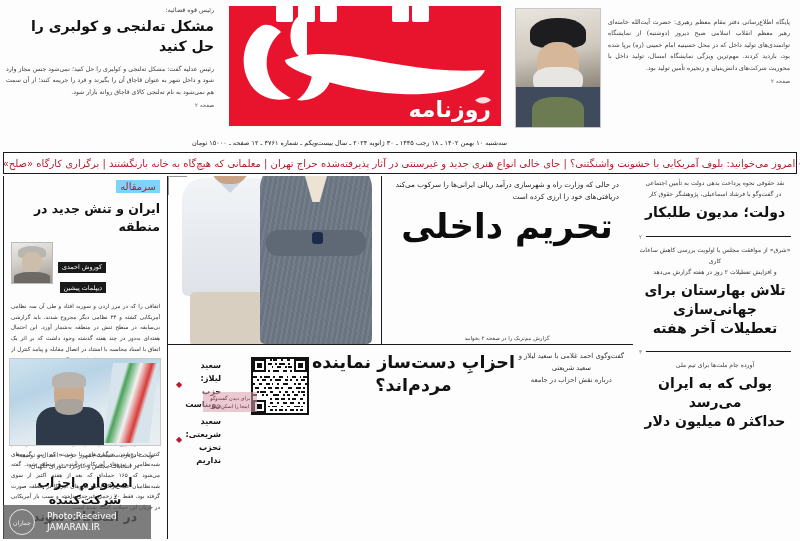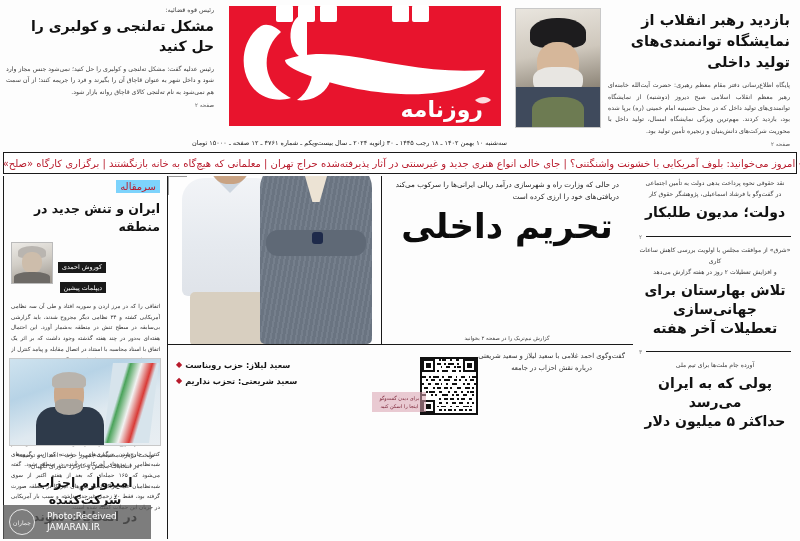--- a/index.html
+++ b/index.html
@@ -46,21 +46,21 @@
     border-radius: 2px;
     top: -1px;
   }
   .logo-script {
     position: absolute;
     top: 2px; right: 4px;
     width: 268px; height: 116px;
   }
   .logo-rooznameh {
     position: absolute;
-    bottom: 4px; right: 18px;
+    bottom: 4px; right: 10px;
     color: #ffffff;
     font-size: 22px;
     font-weight: bold;
     letter-spacing: 1px;
     text-shadow: 0 0 1px rgba(0,0,0,.2);
   }
   .mast-dateline {
     position: absolute;
     bottom: 3px; right: 0; left: 0;
     text-align: center;
@@ -419,21 +419,20 @@
 
     <div class="mast-left">
       <div class="leader-photo">
         <div class="turban"></div>
         <div class="face"></div>
         <div class="beard"></div>
         <div class="robe"></div>
         <div class="robe2"></div>
       </div>
       <div class="mast-left-text">
-        <h2>بازدید رهبر انقلاب از نمایشگاه توانمندی‌های تولید داخلی</h2>
         <div class="body">پایگاه اطلاع‌رسانی دفتر مقام معظم رهبری: حضرت آیت‌الله خامنه‌ای رهبر معظم انقلاب اسلامی صبح دیروز (دوشنبه) از نمایشگاه توانمندی‌های تولید داخل که در محل حسینیه امام خمینی (ره) برپا شده بود، بازدید کردند. مهم‌ترین ویژگی نمایشگاه امسال، تولید داخل با محوریت شرکت‌های دانش‌بنیان و زنجیره تأمین تولید بود.</div>
         <div class="pageref">صفحه ۲</div>
       </div>
     </div>
   </div>
 
   <div class="ticker">
     <div class="ticker-inner">در «شرق» امروز می‌خوانید: بلوف آمریکایی با خشونت واشنگتنی؟ | جای خالی انواع هنری جدید و غیرسنتی در آثار پذیرفته‌شده حراج تهران | معلمانی که هیچ‌گاه به خانه بازنگشتند | برگزاری کارگاه «صلح» با نوجوانان</div>
   </div>
 
@@ -488,20 +487,21 @@
           </div>
           <div class="lede-ref">گزارش نیم‌تربک را در صفحه ۲ بخوانید</div>
         </div>
       </div>
 
       <div class="mid-bottom">
         <div class="mid-kicker">
           <div>گفت‌وگوی احمد غلامی با سعید لیلاز و سعید شریعتی</div>
           <div>درباره نقش احزاب در جامعه</div>
         </div>
+        <div class="mid-title">احزابِ دست‌ساز نماینده مردم‌اند؟</div>
         <div class="mid-lower">
           <div class="bullets">
             <div class="bullet">
               <span class="bdot">◆</span>
               <span>سعید لیلاز: حزب روبناست</span>
             </div>
             <div class="bullet">
               <span class="bdot">◆</span>
               <span>سعید شریعتی: تحزب نداریم</span>
             </div>

